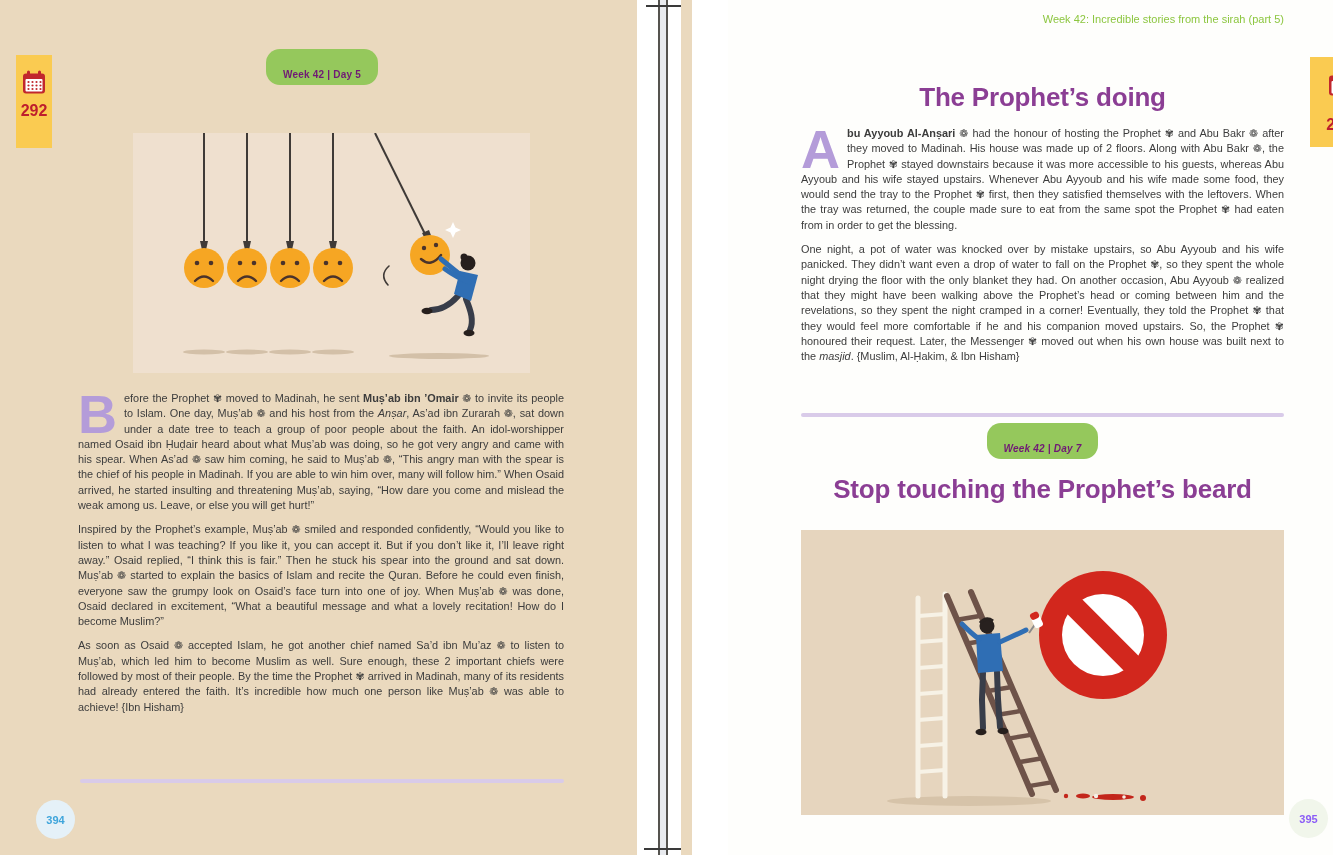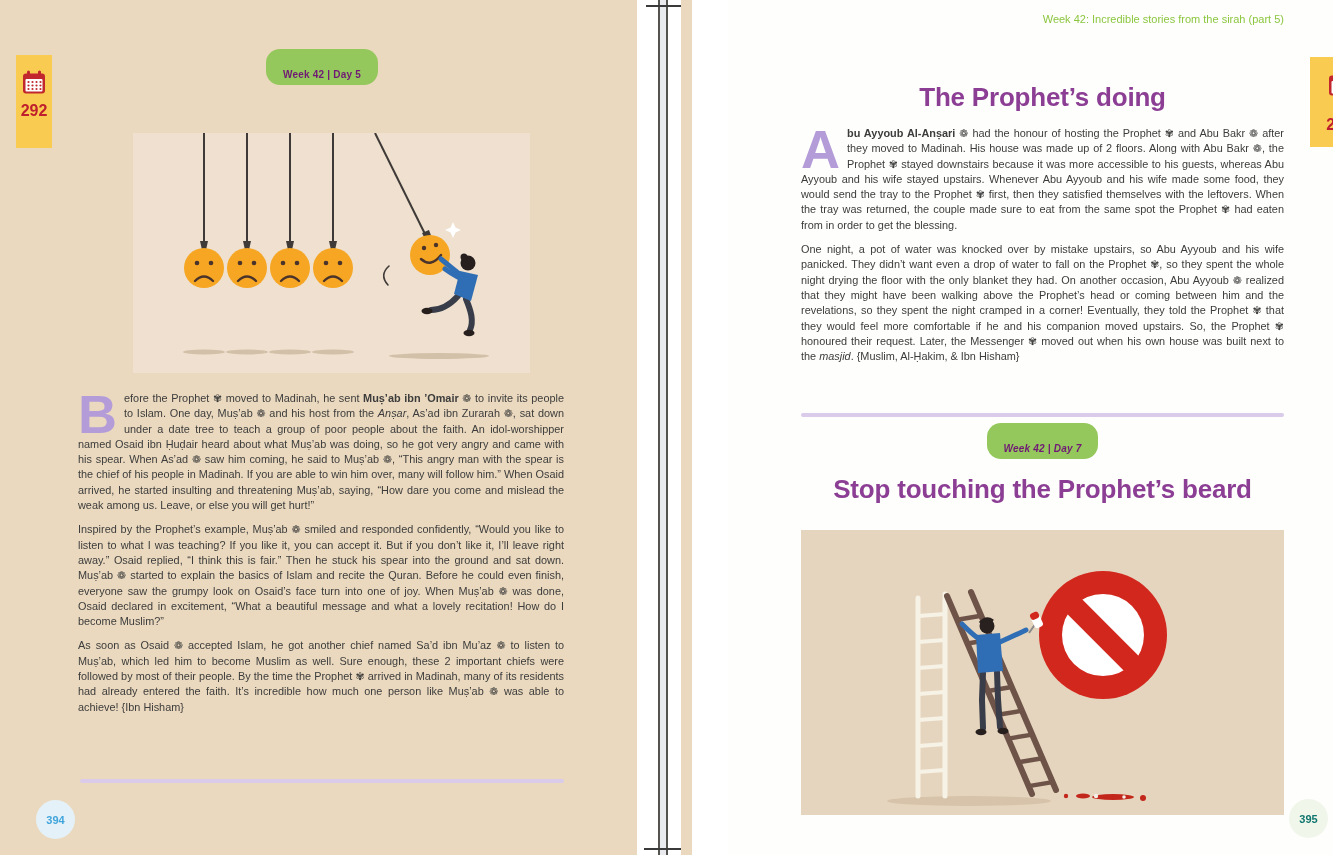--- a/index.html
+++ b/index.html
@@ -42,21 +42,21 @@
     position:absolute;background:#FACB51;display:flex;flex-direction:column;
     align-items:center;padding-top:15px;box-sizing:border-box;
   }
   .day-number{color:#BE1E2D;font-weight:bold;font-size:16px;margin-top:7px;}
   .page-circle{
     position:absolute;width:39px;height:39px;border-radius:50%;
     display:flex;align-items:center;justify-content:center;
     font-size:11px;font-weight:bold;
   }
   .pc-left{background:#E5F1F8;color:#3FA5DB;}
-  .pc-right{background:#F1F6EB;color:#0f766e;}
+  .pc-right{background:#F1F6EB;color:#8b5cf6;}
   .illus{position:absolute;overflow:hidden;}
   .illus-left{left:133px;top:133px;width:397px;height:240px;background:#EFE0CF;}
   .illus-right{left:73px;top:530px;width:483px;height:285px;background:#E6D5BE;}
   .running-header{
     position:absolute;top:13px;right:85px;font-size:11px;color:#8CC63F;
   }
   .green-strip{position:absolute;left:610px;top:0;width:31px;height:855px;background:#EAEFDC;}
   .story{position:absolute;}
 </style>
 </head>

